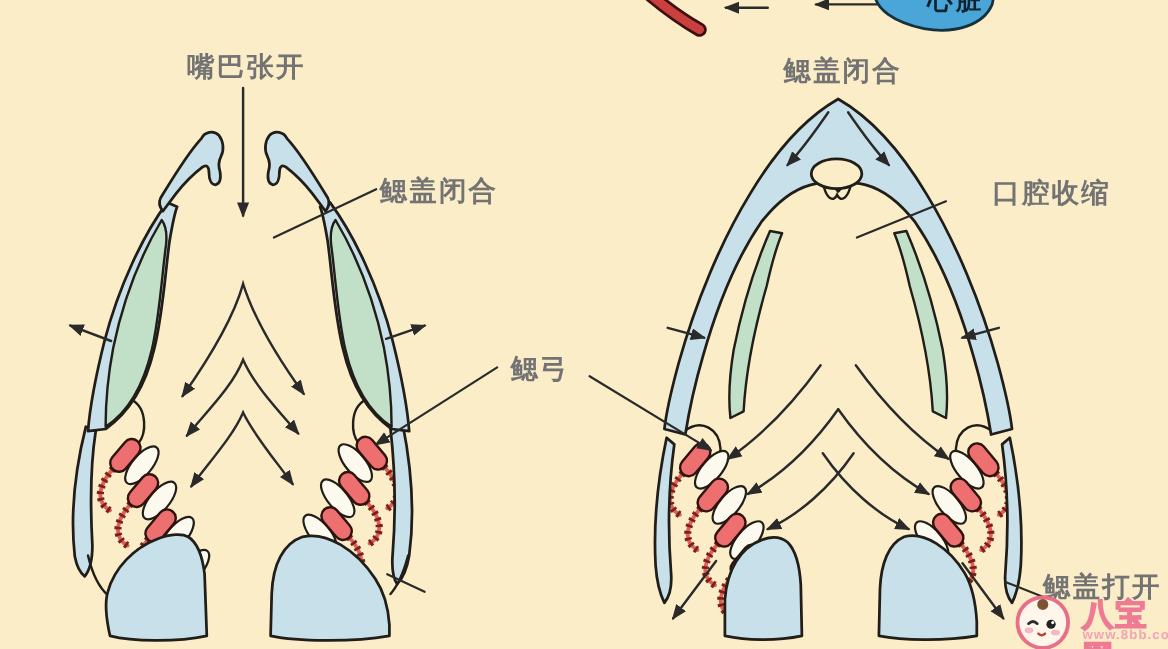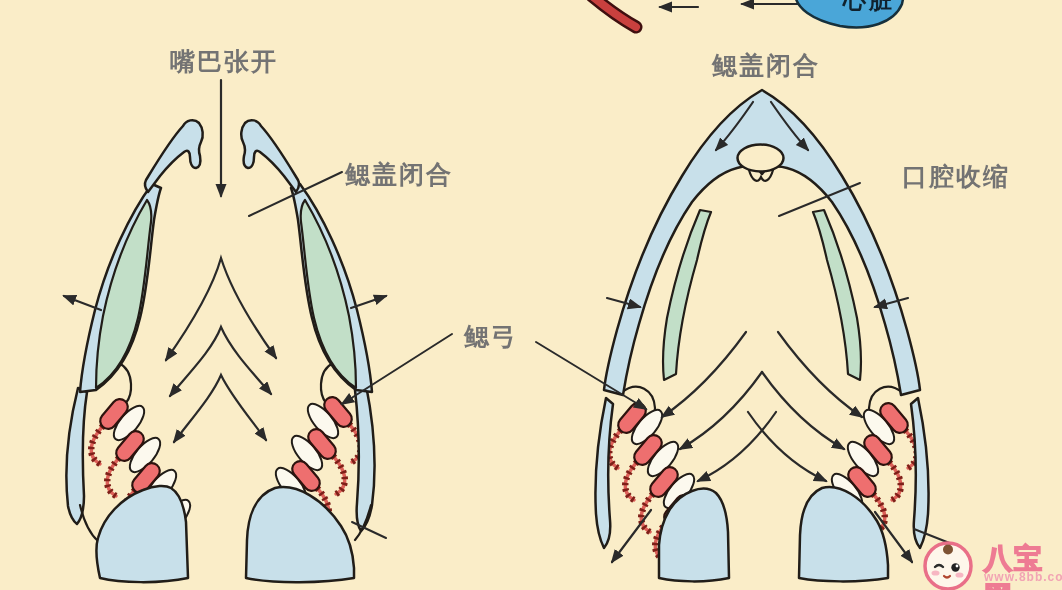--- a/index.html
+++ b/index.html
@@ -169,20 +169,21 @@
       <path class="leader" d="M386,538 L352,522"></path>
       <path class="leader" d="M952,544 L914,529"></path>
     </g>
   </svg>
 
   <div class="lbl lbl-mouth-open">嘴巴张开</div>
   <div class="lbl lbl-cavity-expand">鳃盖闭合</div>
   <div class="lbl lbl-gill-arch">鳃弓</div>
   <div class="lbl lbl-mouth-closed">鳃盖闭合</div>
   <div class="lbl lbl-cavity-contract">口腔收缩</div>
+  <div class="lbl lbl-gc-open">鳃盖打开</div>
   <div class="lbl-blob">心脏</div>
 
   <div class="wm">
     <svg class="wm-face" width="52" height="52" viewBox="0 0 52 52">
       <circle cx="26" cy="26" r="23" fill="rgba(255,250,246,0.72)" stroke="#E96F88" stroke-width="3.5"></circle>
       <circle cx="26" cy="9.5" r="5" fill="#7E5233"></circle>
       <path d="M13,27 q4,-4 8,0" fill="none" stroke="#2b2b2b" stroke-width="2.4" stroke-linecap="round"></path>
       <circle cx="33.5" cy="27.5" r="4.2" fill="#222"></circle>
       <circle cx="35" cy="26" r="1.4" fill="#fff"></circle>
       <ellipse cx="13.5" cy="33" rx="4" ry="2.6" fill="#F7B6C2"></ellipse>

